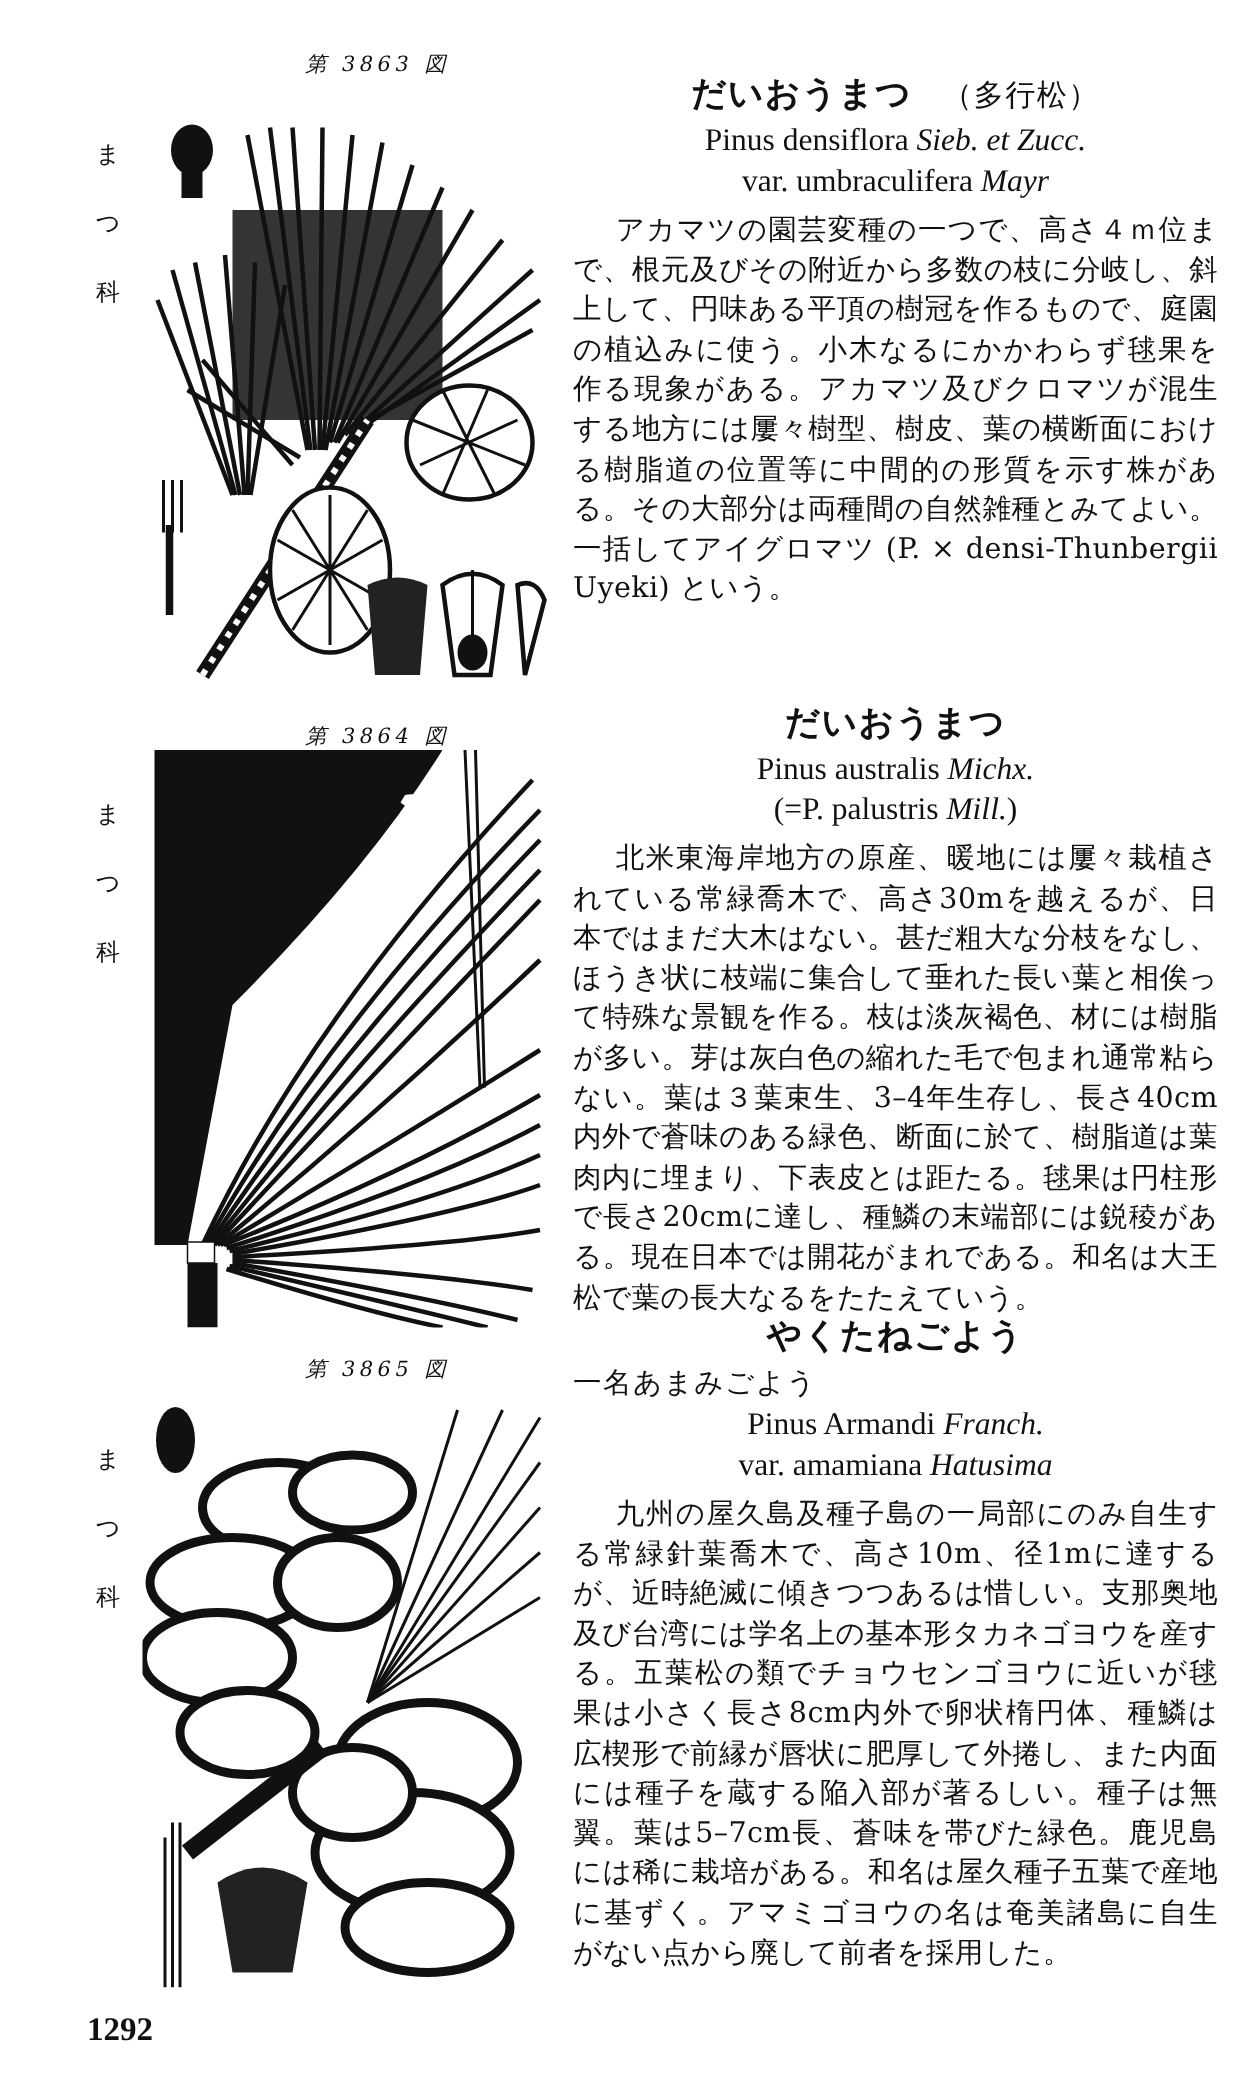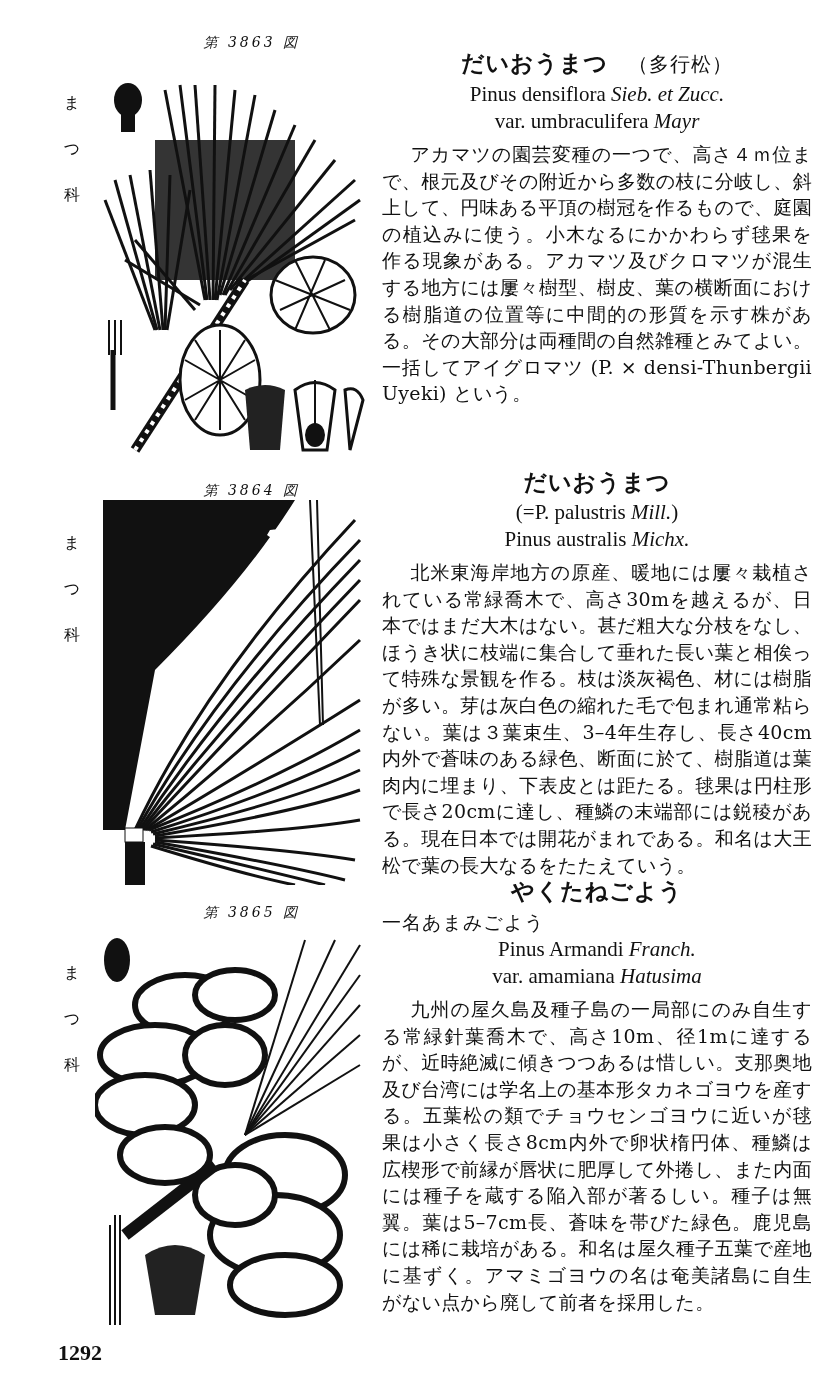--- a/index.html
+++ b/index.html
@@ -146,24 +146,24 @@
       </g>
       <path d="M175 30 Q185 28 190 35 Q180 42 172 35 Z" fill="#fff"></path>
       <path d="M215 0 L225 225 M222 0 L228 225" stroke="#111" stroke-width="2"></path>
       <rect x="30" y="328" width="18" height="14" fill="#fff" stroke="#111"></rect>
       <rect x="30" y="342" width="20" height="43" fill="#111"></rect>
     </svg>
   </div>
   <div class="text-col" style="top:465px;">
     <div class="title-jp">だいおうまつ</div>
     <div class="sci">
+      <span>Pinus australis </span><i>Michx.</i>
+    </div>
+    <div class="sci">
       <span>(=P. palustris </span><i>Mill.</i><span>)</span>
-    </div>
-    <div class="sci">
-      <span>Pinus australis </span><i>Michx.</i>
     </div>
     <div class="body-text">北米東海岸地方の原産、暖地には屢々栽植されている常緑喬木で、高さ30mを越えるが、日本ではまだ大木はない。甚だ粗大な分枝をなし、ほうき状に枝端に集合して垂れた長い葉と相俟って特殊な景観を作る。枝は淡灰褐色、材には樹脂が多い。芽は灰白色の縮れた毛で包まれ通常粘らない。葉は３葉束生、3–4年生存し、長さ40cm内外で蒼味のある緑色、断面に於て、樹脂道は葉肉内に埋まり、下表皮とは距たる。毬果は円柱形で長さ20cmに達し、種鱗の末端部には鋭稜がある。現在日本では開花がまれである。和名は大王松で葉の長大なるをたたえていう。</div>
   </div>
 </div>
 
 <div class="entry" style="top:0;">
   <div class="fig-label" style="top:904px;">第 3865 図</div>
   <div class="family" style="top:950px;">
     <span>ま</span>
     <span>つ</span>

